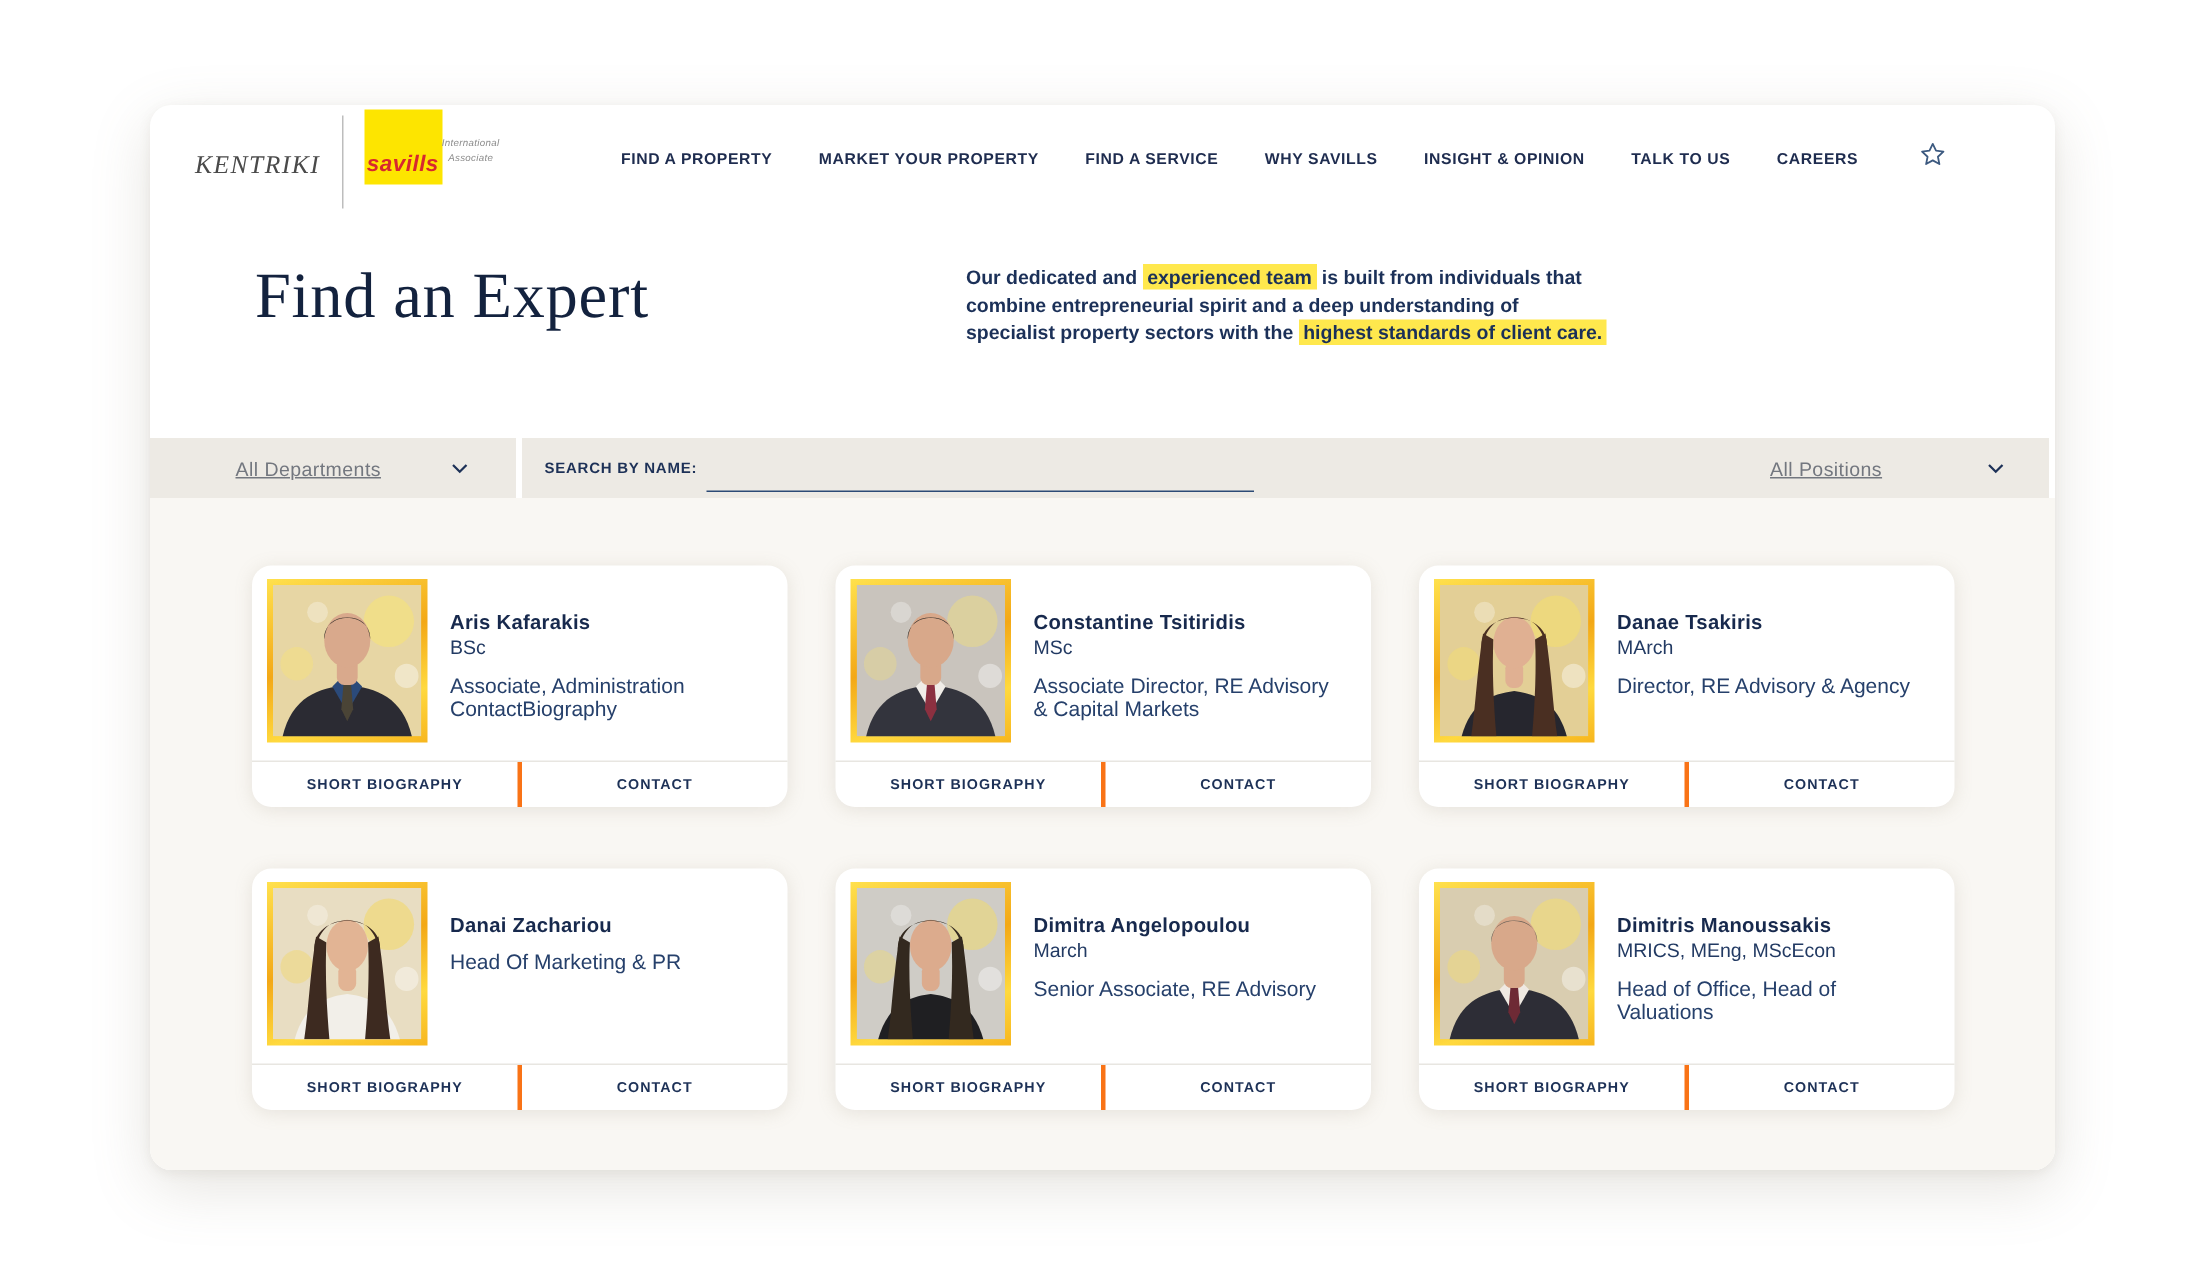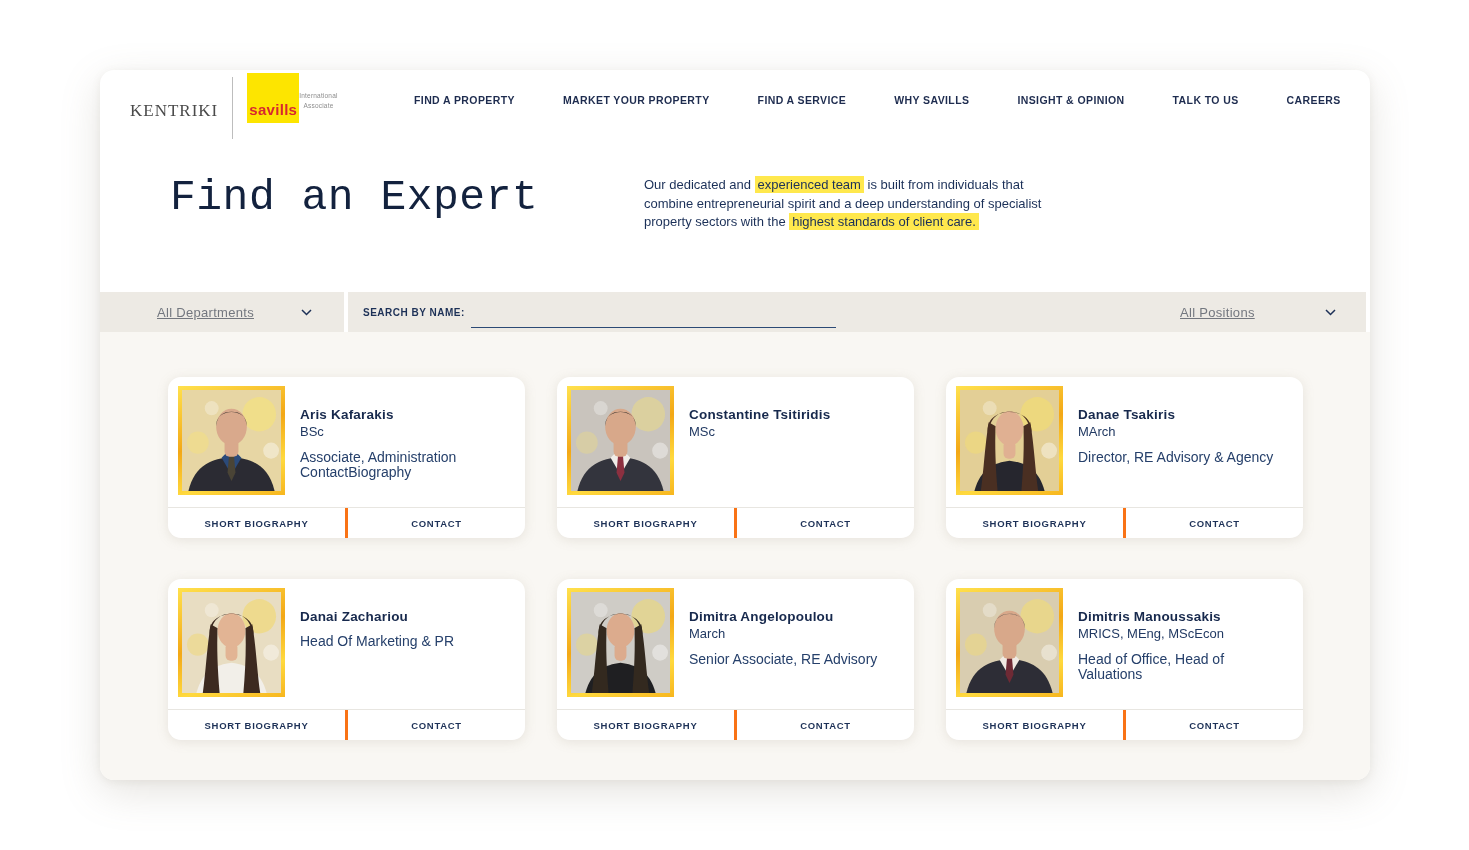--- a/index.html
+++ b/index.html
@@ -4,41 +4,41 @@
 <style>
   * { margin:0; padding:0; box-sizing:border-box; }
   html,body { width:1469px; height:850px; background:#ffffff; font-family:"Liberation Sans", sans-serif; }
   .window {
     position:absolute; left:100px; top:70px; width:1270px; height:710px;
     background:#ffffff; border-radius:14px;
     box-shadow:0 12px 40px rgba(130,118,100,0.20), 0 2px 8px rgba(130,118,100,0.10);
     overflow:hidden;
   }
   
-  .logo { position:absolute; left:30px; top:3px; display:flex; align-items:flex-start; }
+  .logo { position:absolute; left:30px; top:3px; display:flex; align-items:flex-start;font-style:italic; }
   .kentriki {
     font-family:"Liberation Serif", serif; font-variant:small-caps; text-transform:lowercase;
     font-size:24px; letter-spacing:1px; color:#4a4a4a; margin-top:22px; font-weight:400;
   }
   .logo-divider { width:1px; height:62px; background:#bdbdbd; margin:4px 14px 0 14px; }
   .savills-block { display:flex; flex-direction:row; align-items:center; }
   .savills-box { width:52px; height:50px; background:#fde500; display:flex; align-items:flex-end; justify-content:center; }
   .savills-word { color:#d7282f; font-size:15px; font-weight:700; letter-spacing:0.3px; padding-bottom:5px; font-family:"Liberation Sans", sans-serif; }
   .savills-sub { margin-top:5px; font-size:6.5px; line-height:1.45; color:#8c8c8c; text-align:center; letter-spacing:0.2px; }
-  .nav { position:absolute; left:314px; top:24px; display:flex; align-items:flex-start; gap:48px; }
+  .nav { position:absolute; left:314px; top:24px; display:flex; align-items:flex-end; gap:31px; }
   .nav-item { font-size:10.5px; font-weight:700; letter-spacing:0.4px; color:#1e2c4f; white-space:nowrap; cursor:pointer; }
   .nav-star { margin-left:9px; display:flex; cursor:pointer; }
   
   .hero-title {
     position:absolute; left:70px; top:103px;
-    font-family:Liberation Mono, monospace; font-size:43px; font-weight:500; color:#13223e; letter-spacing:0.5px;
+    font-family:Liberation Serif, serif; font-size:43px; font-weight:500; color:#13223e; letter-spacing:0.5px;
   }
   .hero-desc {
     position:absolute; left:544px; top:106px; width:428px;
-    font-size:13px; font-weight:400; color:#1b3058; line-height:18.5px;
+    font-size:13px; font-weight:700; color:#1b3058; line-height:18.5px;
   }
   .hl { background:#ffe84d; padding:1px 3px; }
   
   .filter-bar { position:absolute; left:0; top:222px; width:1270px; height:40px; display:flex; background:#ffffff; }
   .filter-seg { background:#edeae4; height:40px; display:flex; align-items:center; }
   .dd1 { width:244px; margin-right:4px; justify-content:space-between; padding:0 32px 0 57px; cursor:pointer; }
   .dd2 { width:210px; margin-right:4px; justify-content:space-between; padding:0 30px 0 24px; cursor:pointer; }
   .dd-label { font-size:13px; color:#73777f; letter-spacing:0.3px;text-decoration:underline; }
   .search-seg { flex:1; padding-left:15px; }
   .search-label { font-size:10px; font-weight:700; color:#1d3157; letter-spacing:0.5px; }
@@ -178,20 +178,21 @@
       <path d="M47.5,65 L52.5,65 L54,82 L50,90 L46,82 Z" fill="#8c3040"></path>
       <rect x="43" y="48" width="14" height="18" rx="5" fill="#d8a88a"></rect>
       <ellipse cx="50" cy="36.5" rx="15.5" ry="18" fill="#d8a88a"></ellipse>
       <path d="M34.5,36 C33.5,17 66.5,17 65.5,36 C64.5,26 59.5,21.5 50,21.5 C40.5,21.5 35.5,26 34.5,36 Z" fill="#2e2a26"></path>
               </svg>
             </div>
           </div>
         <div class="card-info">
           <div class="expert-name">Constantine Tsitiridis</div>
           <div class="expert-qual">MSc</div>
+          <div class="expert-role">Associate Director, RE Advisory &amp; Capital Markets</div>
         </div>
       </div>
       <div class="card-footer">
         <div class="card-btn">SHORT BIOGRAPHY</div>
         <div class="card-btn">CONTACT</div>
       </div>
     </div>
 
     <div class="card">
       <div class="card-top">

